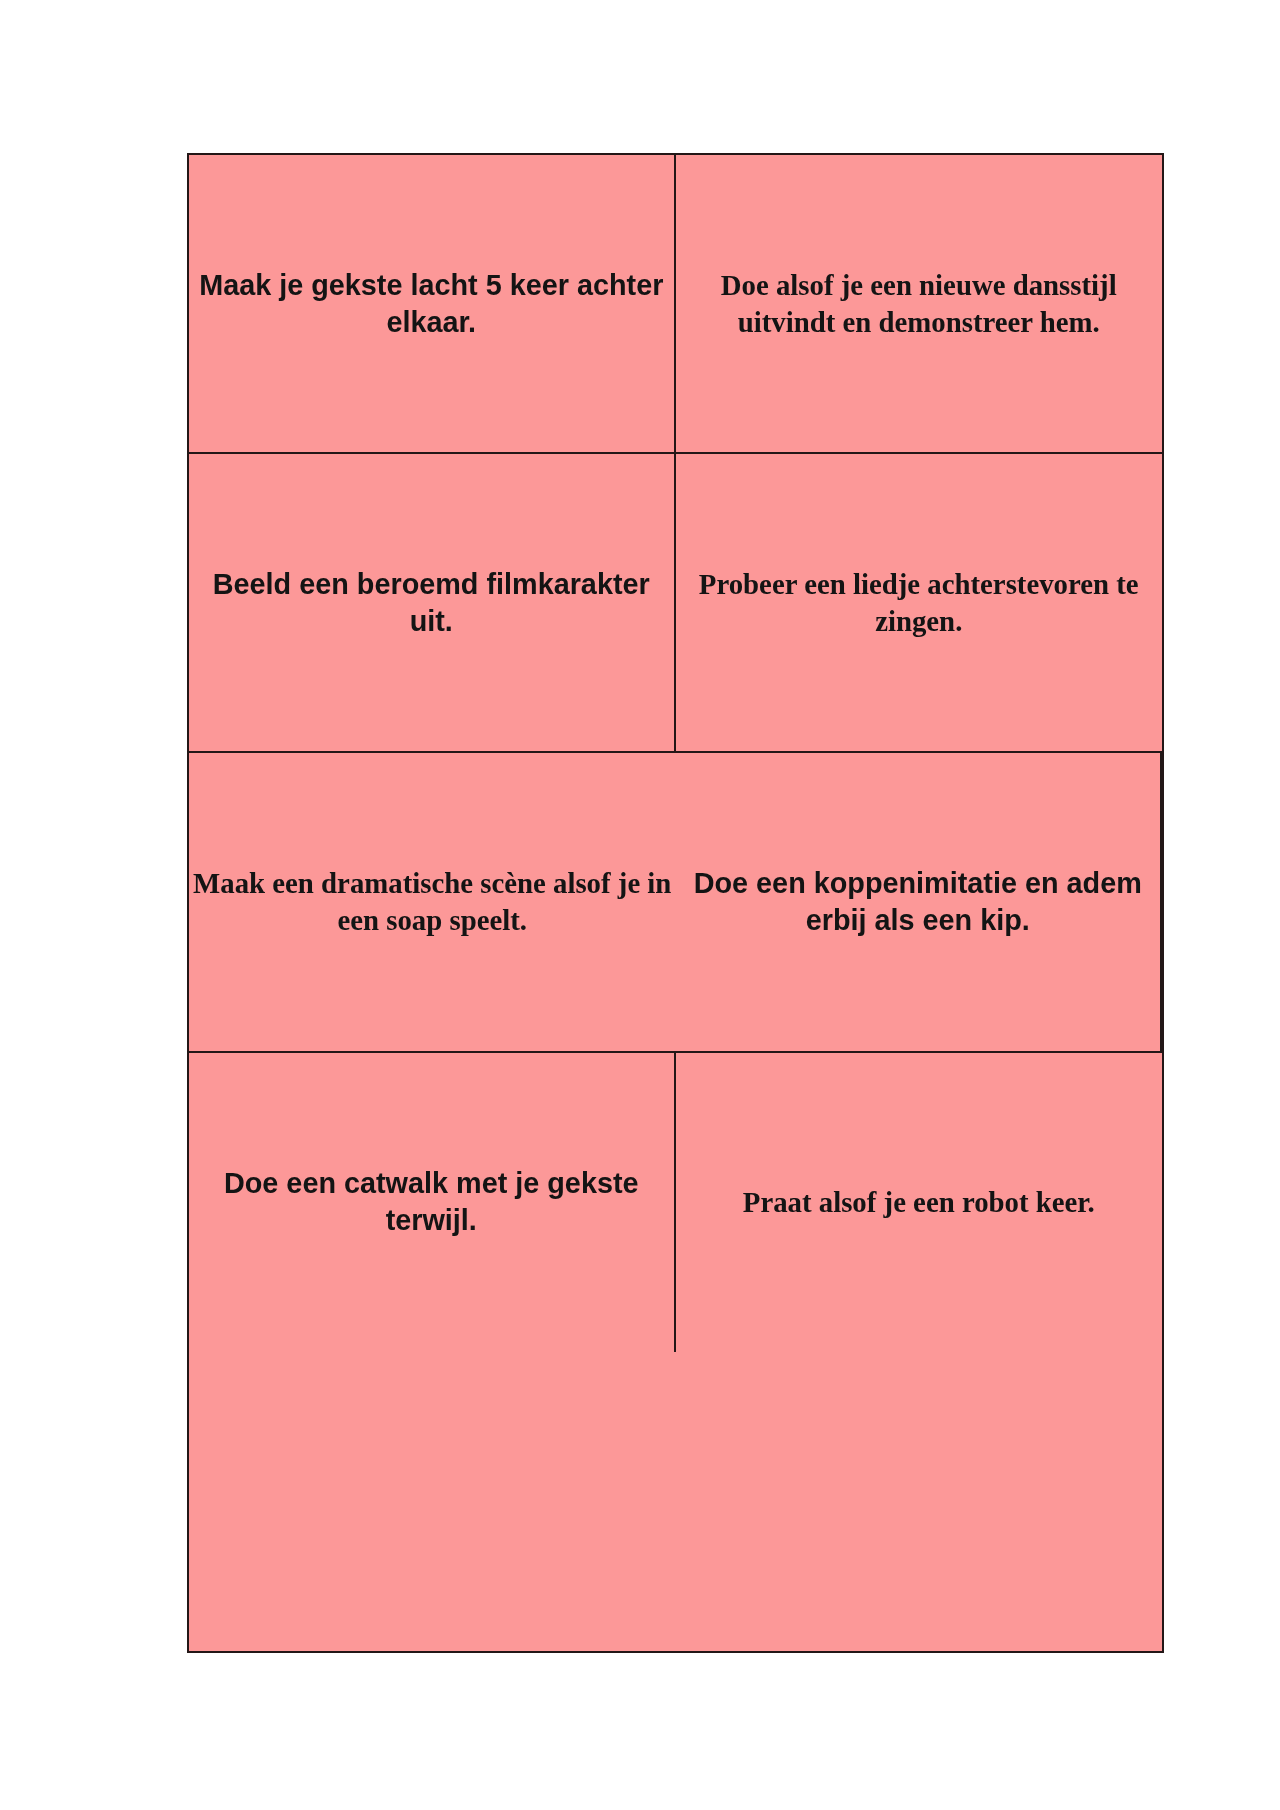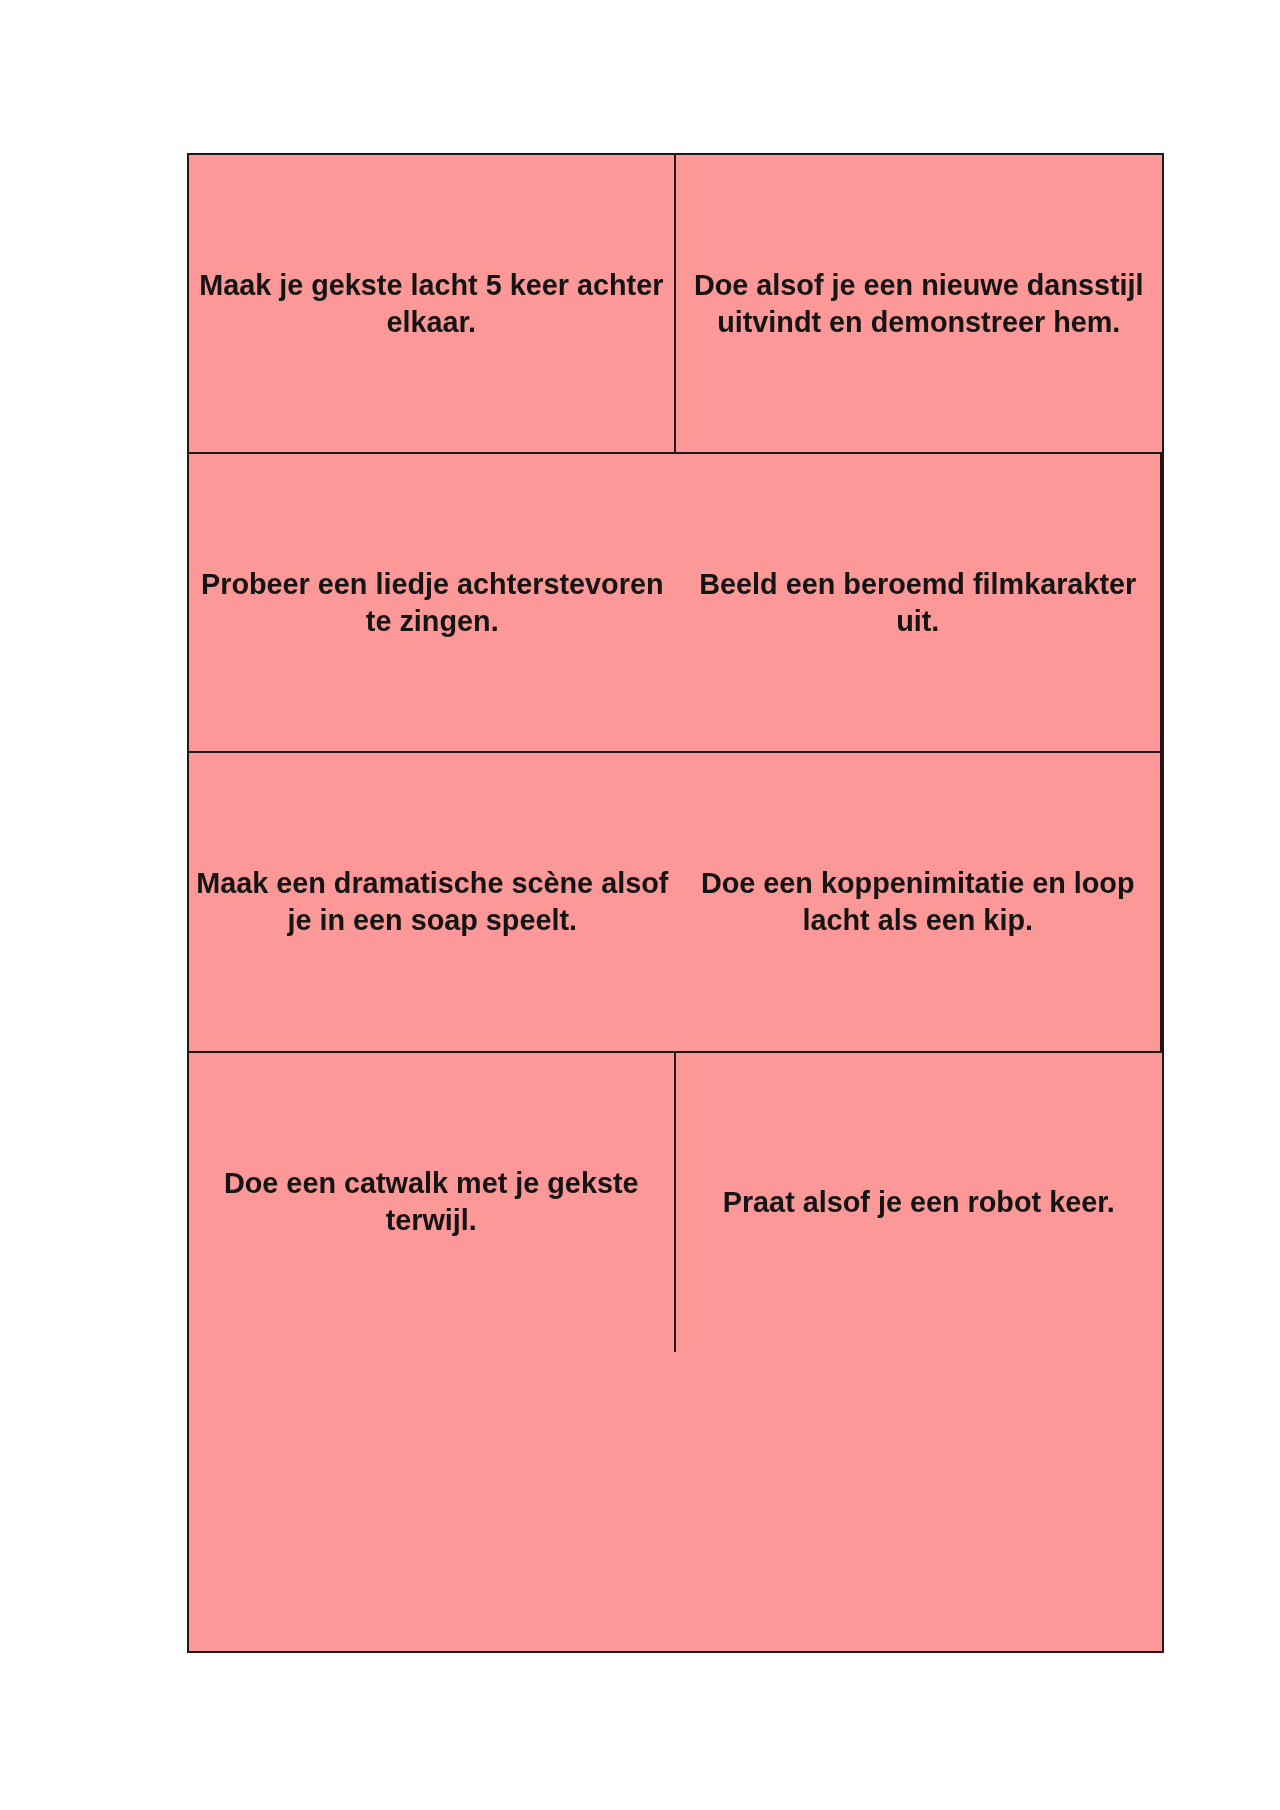--- a/index.html
+++ b/index.html
@@ -43,36 +43,36 @@
     text-align: center;
     font-weight: 700;
     font-size: 28.8px;
     line-height: 37px;
     color: var(--text-color);
     padding: 0 3px;
     border-right: 2px solid var(--border-color);
     border-bottom: 2px solid var(--border-color);
     overflow: hidden;
   }
-  .card-cell.col-right { border-right: none; }
+  .card-cell.col-right { border-right: none; font-family: Liberation Serif, serif; }
   .card-cell.row-last { border-bottom: none; }
 </style>
 </head>
 <body>
 
 <div class="page">
   <div class="cards-table">
 
     <div class="card-cell">Maak je gekste lacht 5 keer achter elkaar.</div>
     <div class="card-cell col-right">Doe alsof je een nieuwe dansstijl uitvindt en demonstreer hem.</div>
 
+    <div class="card-cell">Beeld een beroemd filmkarakter uit.</div>
+
     <div class="card-cell col-right">Probeer een liedje achterstevoren te zingen.</div>
-
-    <div class="card-cell">Beeld een beroemd filmkarakter uit.</div>
     <div class="card-cell col-right">Maak een dramatische scène alsof je in een soap speelt.</div>
 
-    <div class="card-cell">Doe een koppenimitatie en loop lacht als een kip.</div>
+    <div class="card-cell">Doe een koppenimitatie en adem erbij als een kip.</div>
 
     <div class="card-cell row-last">Doe een catwalk met je gekste terwijl.</div>
     <div class="card-cell col-right row-last">Praat alsof je een robot keer.</div>
 
   </div>
 </div>
 
 </body></html>

